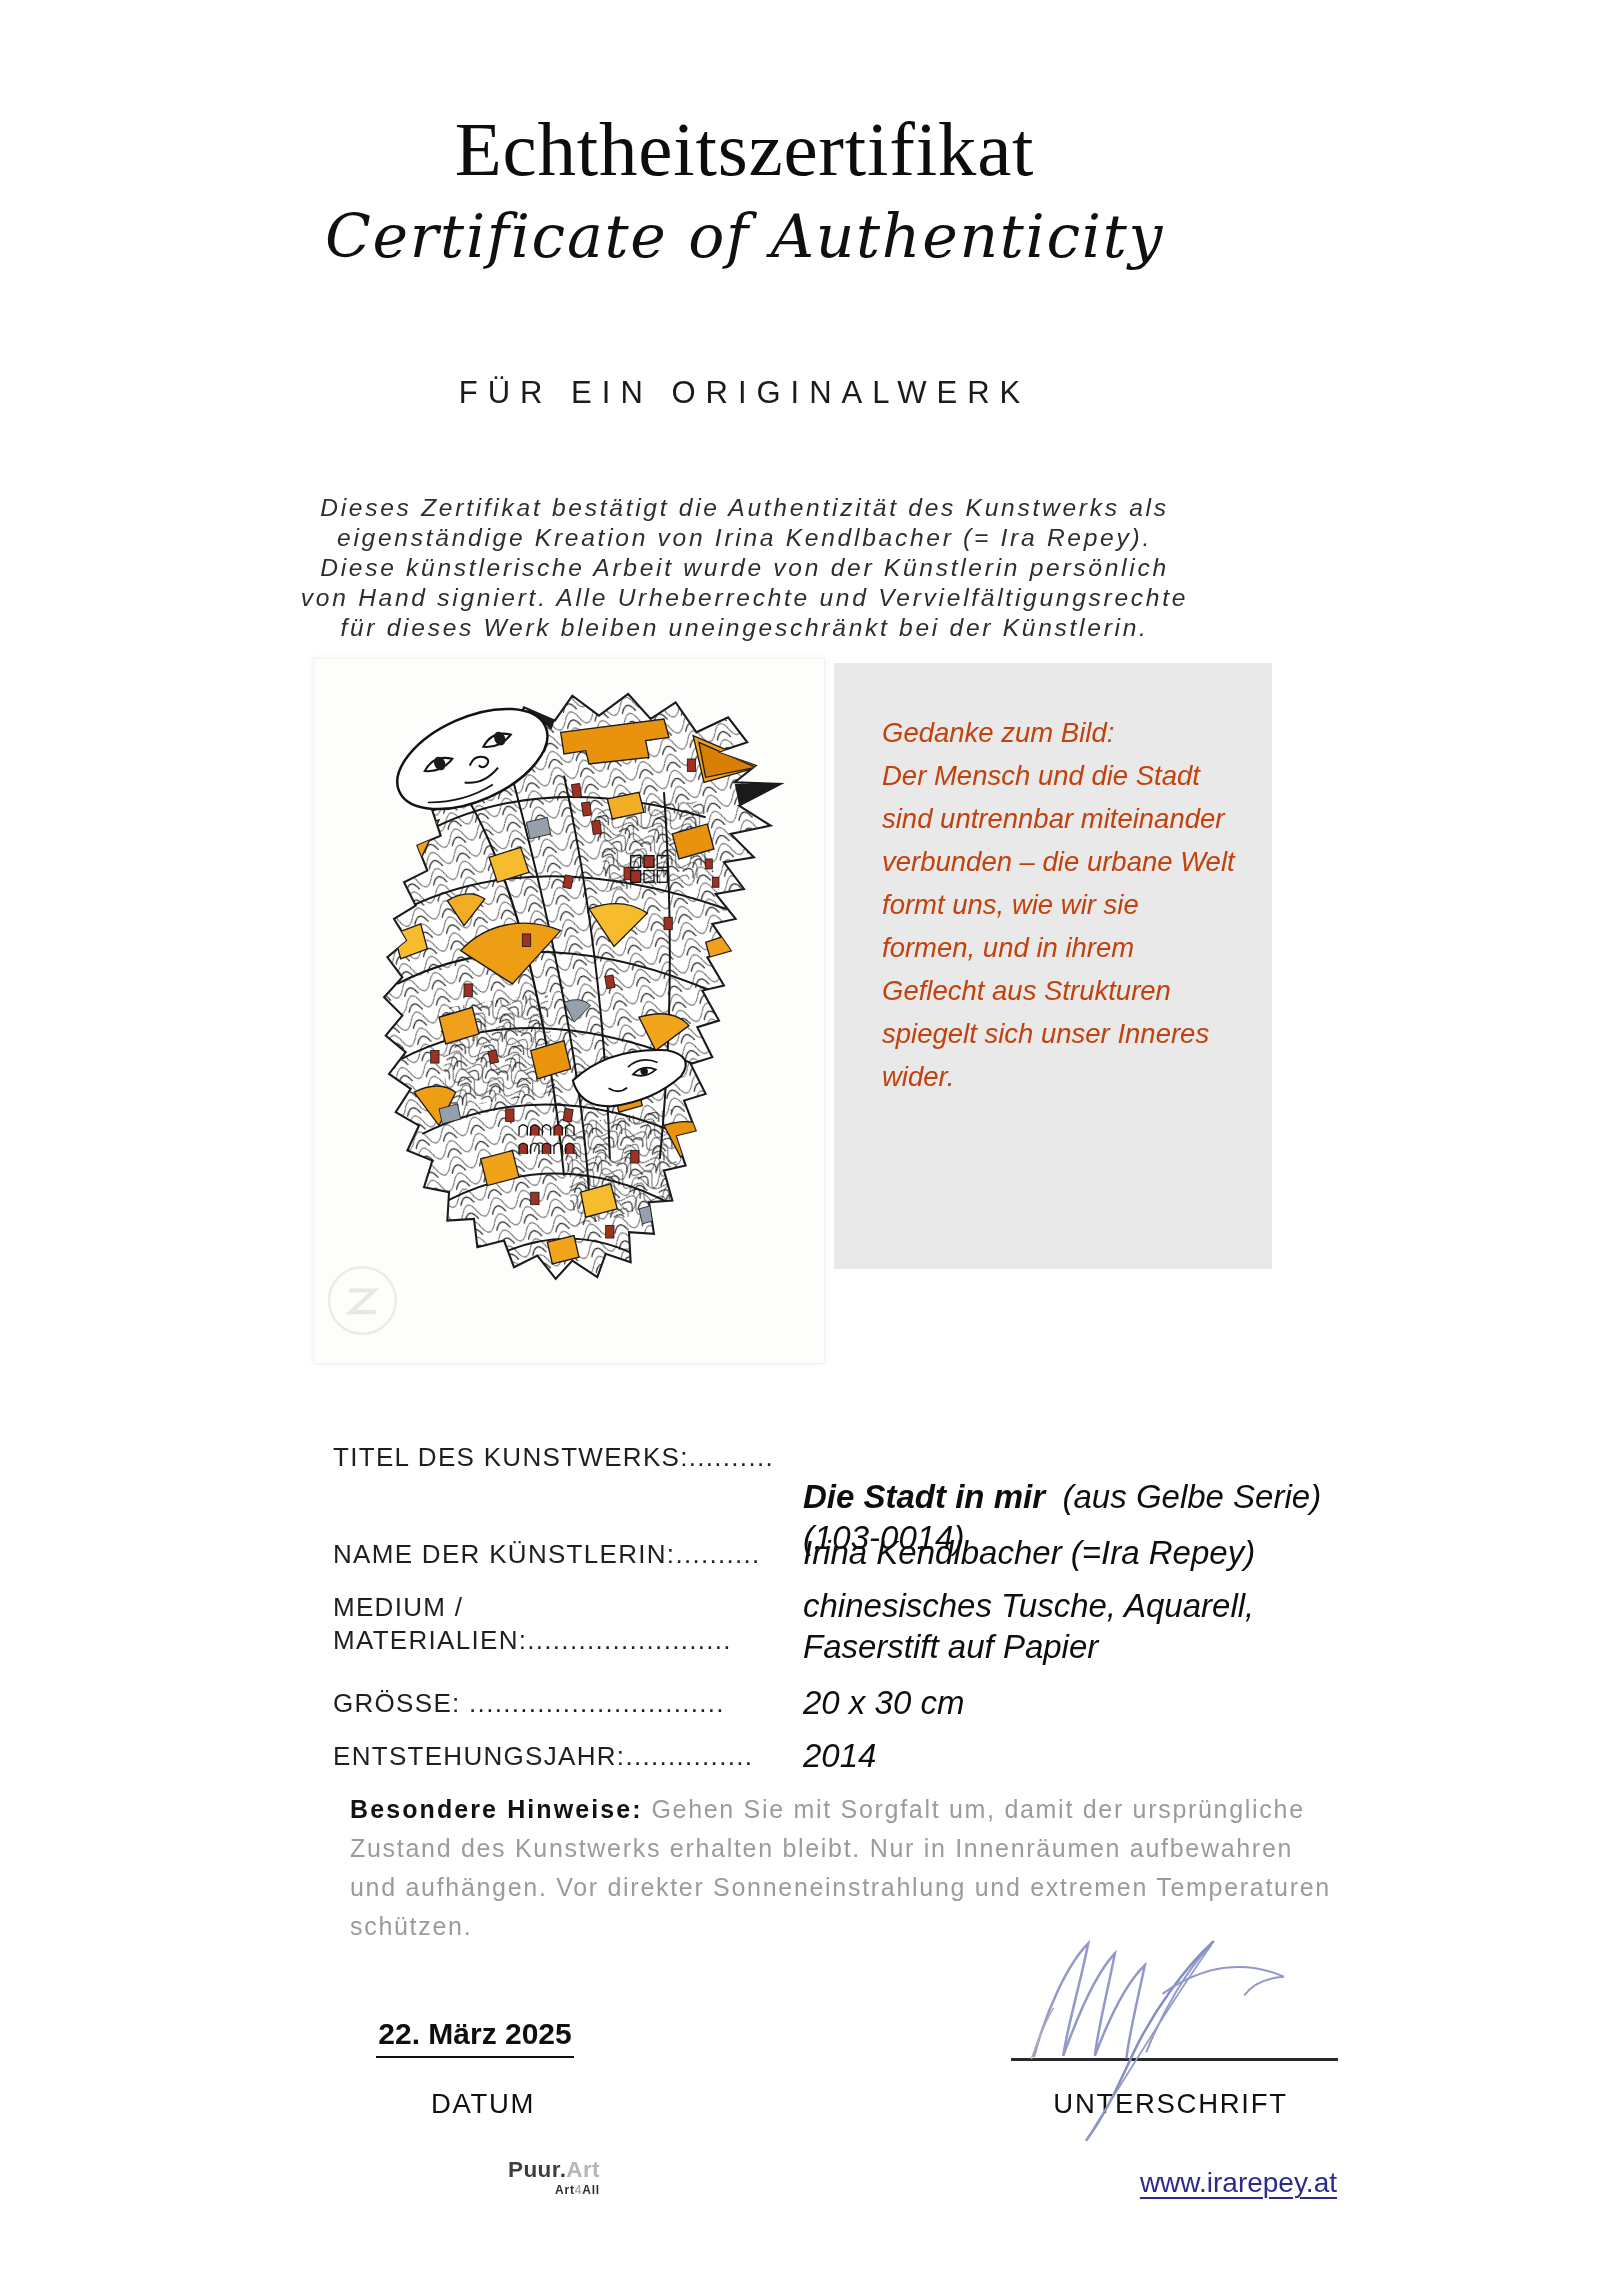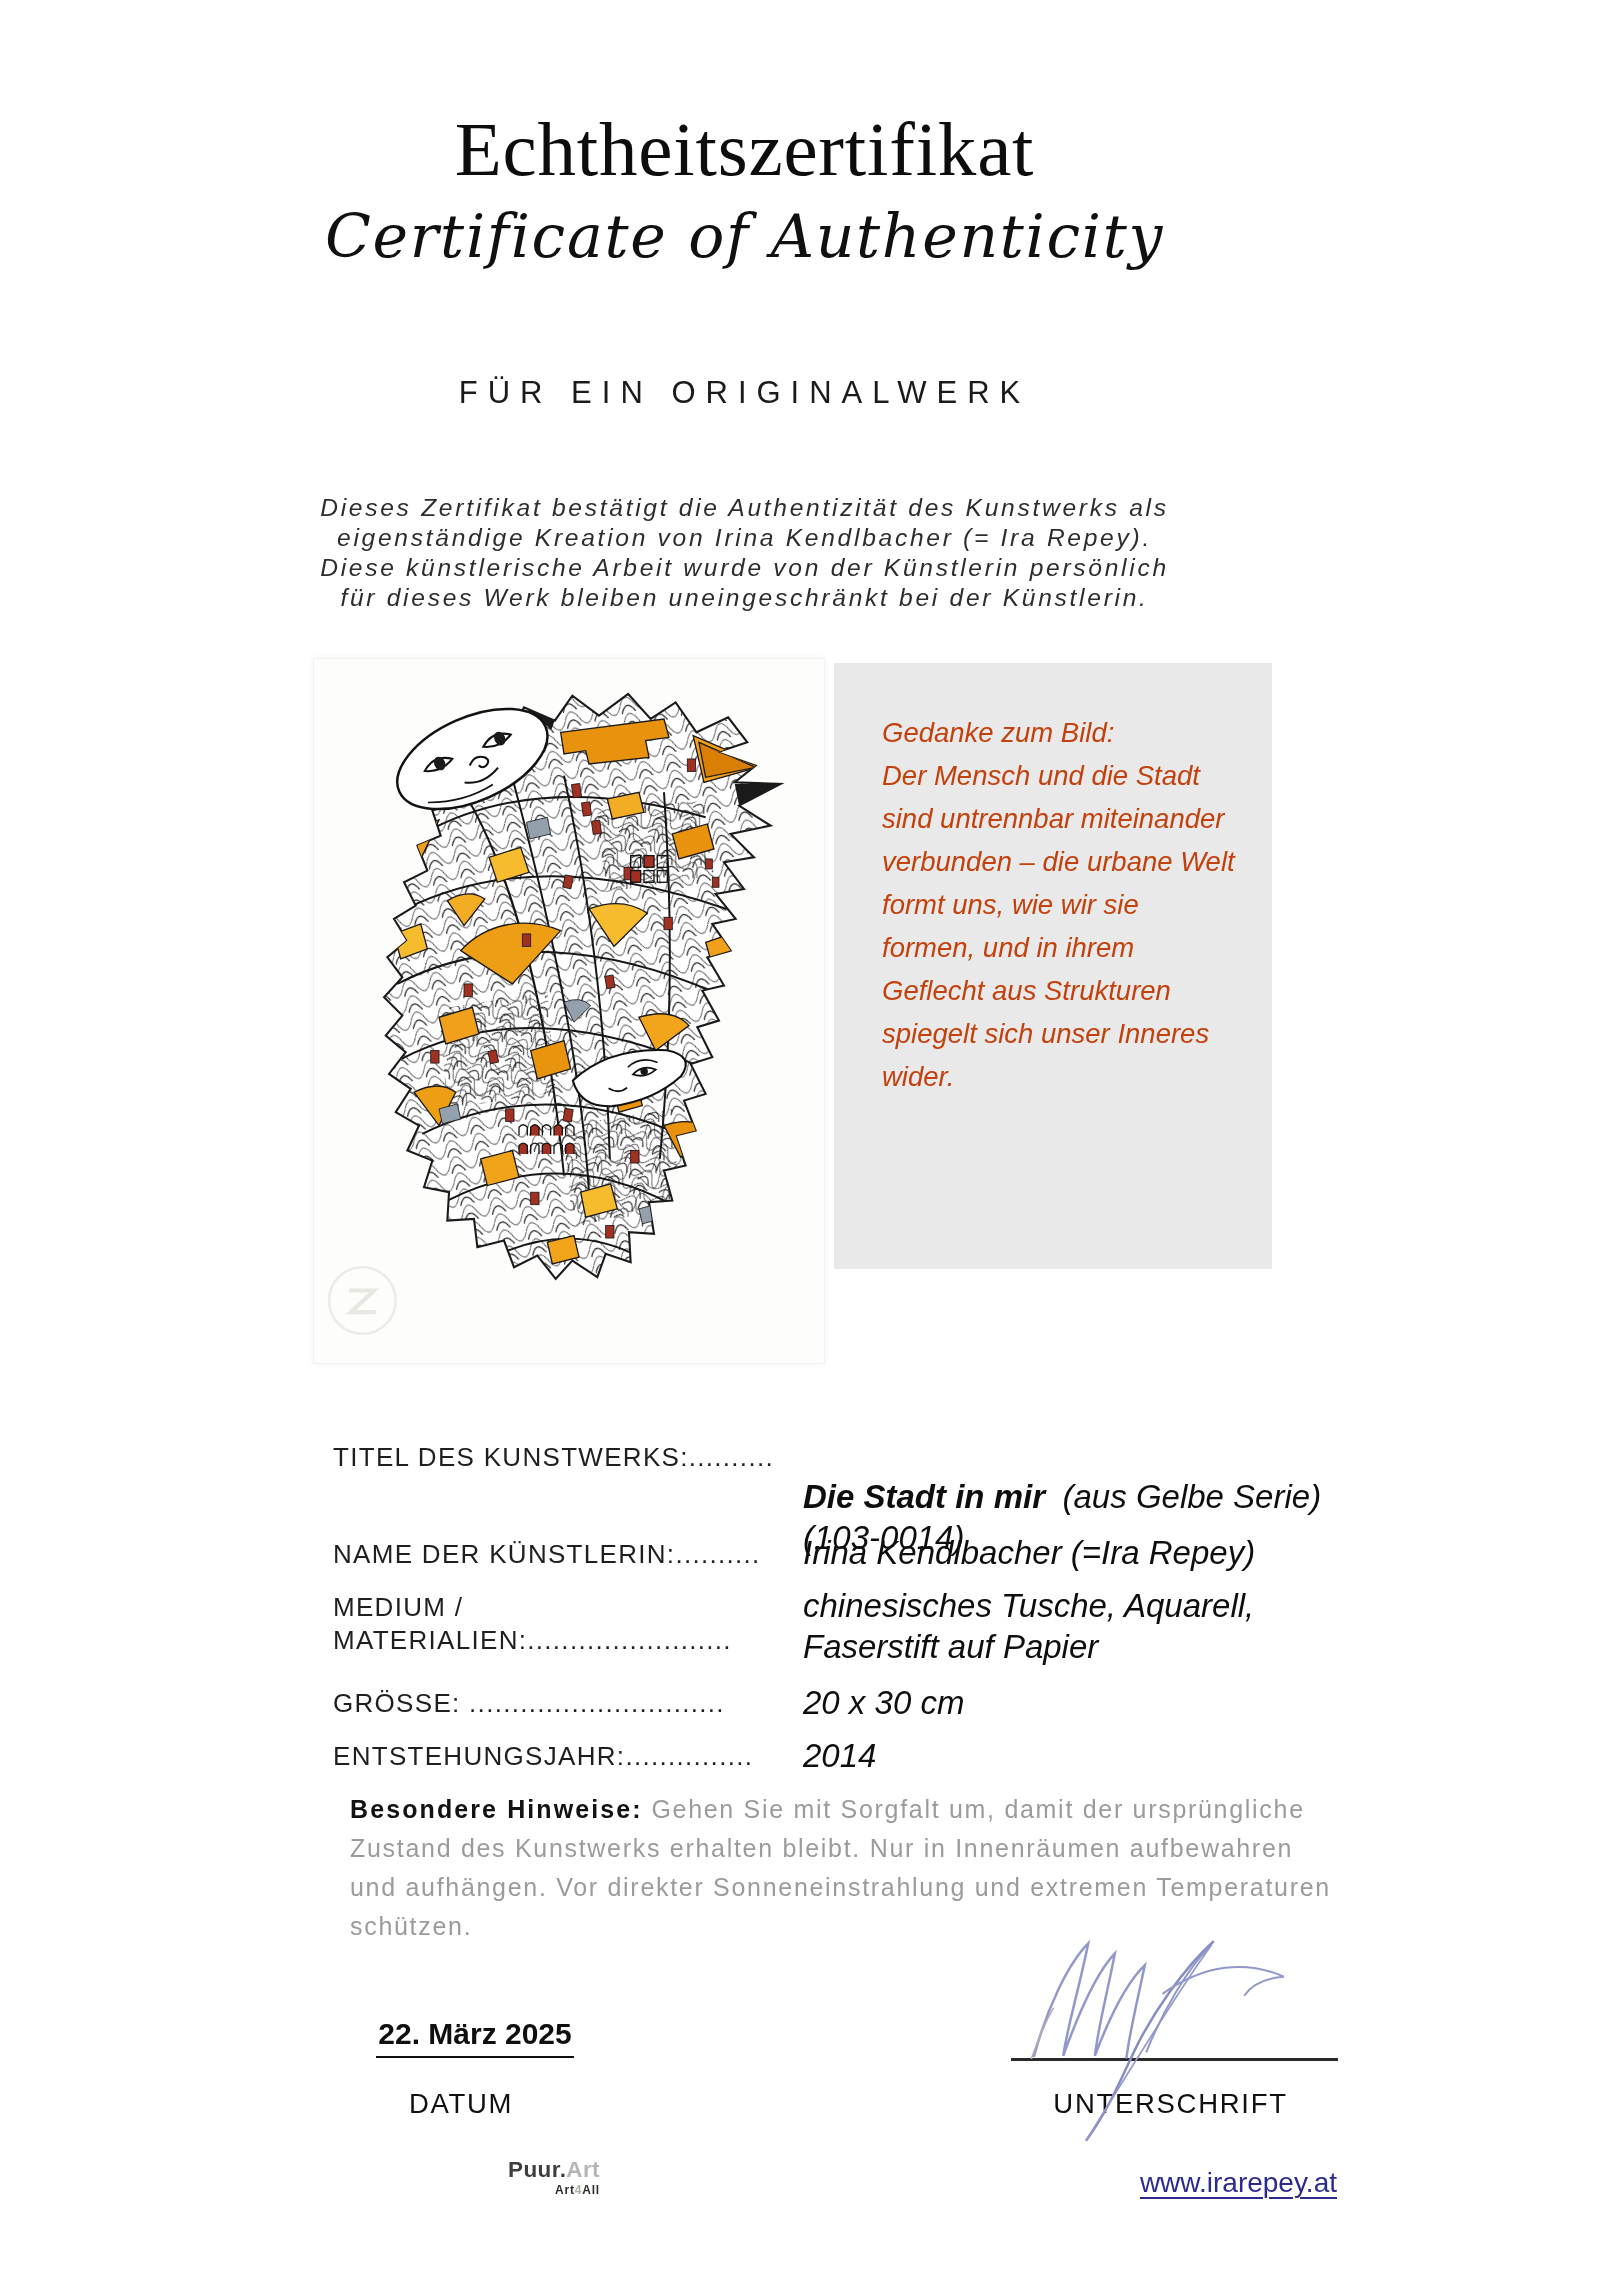--- a/index.html
+++ b/index.html
@@ -29,21 +29,21 @@
            line-height:41px;color:#0e0e0e;white-space:pre-line;}
   .f-value .b{font-weight:bold;margin-right:8.3px;}
 
   .care{position:absolute;left:350px;top:1790px;width:988px;font-size:25px;
         line-height:39px;letter-spacing:1.7px;color:#9b9b9b;}
   .care .lbl{font-weight:bold;color:#121212;letter-spacing:2.1px;}
 
   .date-wrap{position:absolute;left:350px;top:2017px;width:250px;text-align:center;}
   .date-wrap span{display:inline-block;font-size:30px;color:#0f0f0f;
                   border-bottom:2.1px solid #0f0f0f;padding:0 2.5px 5px;font-weight:bold;}
-  .datum-label{position:absolute;left:336px;top:2088px;width:250px;text-align:center;
+  .datum-label{position:absolute;left:358px;top:2088px;width:250px;text-align:center;
                font-size:27.5px;letter-spacing:1.7px;color:#101010;}
   .sig-line{position:absolute;left:1011px;top:2058px;width:327px;height:2.5px;background:#2a2a2a;}
   .unterschrift-label{position:absolute;left:1004px;top:2088px;width:333px;text-align:center;
                font-size:27.5px;letter-spacing:1.7px;color:#101010;}
   .sig-svg{position:absolute;left:955px;top:1885px;z-index:3;}
   .website{position:absolute;left:1004px;top:2167px;width:333px;text-align:right;}
   .website a{font-size:28px;color:#2b2b8f;text-decoration:underline;text-decoration-thickness:1.7px;text-underline-offset:5px;}
 
   .logo{position:absolute;left:350px;top:2159px;width:250px;text-align:right;line-height:1;}
   .logo .r1{font-size:22.5px;font-weight:bold;letter-spacing:0.4px;}
@@ -57,20 +57,21 @@
 <div class="page">
 
   <div class="center-line title-de">Echtheitszertifikat</div>
   <div class="center-line title-en">Certificate of Authenticity</div>
   <div class="center-line subtitle">FÜR EIN ORIGINALWERK</div>
 
   <div class="intro">
     <div>Dieses Zertifikat bestätigt die Authentizität des Kunstwerks als</div>
     <div>eigenständige Kreation von Irina Kendlbacher (= Ira Repey).</div>
     <div>Diese künstlerische Arbeit wurde von der Künstlerin persönlich</div>
+    <div>von Hand signiert. Alle Urheberrechte und Vervielfältigungsrechte</div>
     <div>für dieses Werk bleiben uneingeschränkt bei der Künstlerin.</div>
   </div>
 
   <div class="paper">
     <svg width="510" height="704" viewBox="0 0 612 845">
       <defs>
         <pattern id="pA" width="34" height="20" patternUnits="userSpaceOnUse" patternTransform="rotate(-15)">
           <path d="M0 20 Q 8.5 2 17 20 T 34 20" fill="none" stroke="#1d1d1d" stroke-width="1.4"></path>
           <path d="M0 10 Q 8.5 -8 17 10 T 34 10" fill="none" stroke="#1d1d1d" stroke-width="1"></path>
         </pattern>

